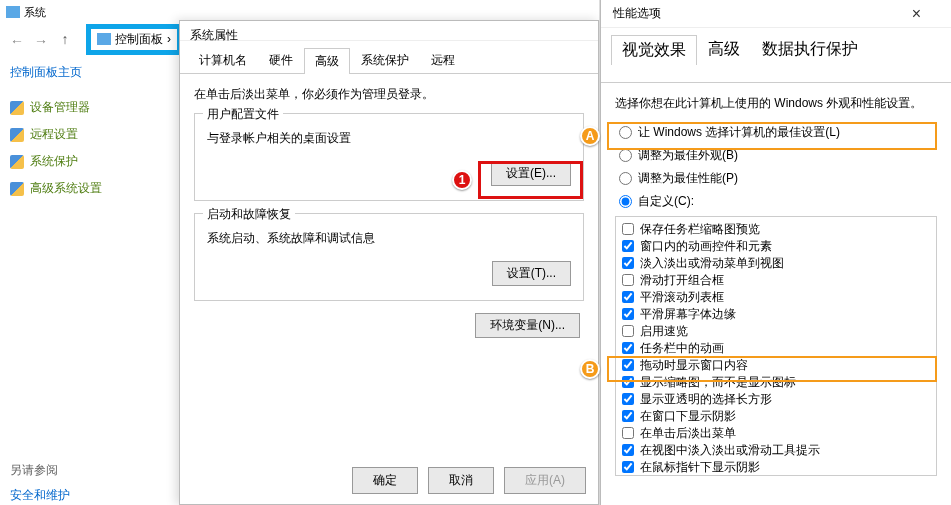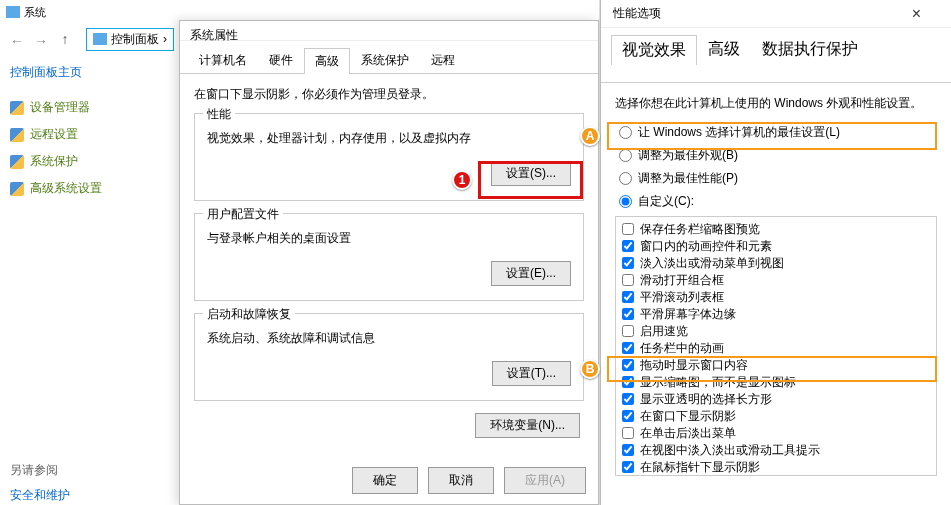--- a/index.html
+++ b/index.html
@@ -5,21 +5,21 @@
   * { box-sizing: border-box; margin: 0; padding: 0; font-family: "Microsoft YaHei", "Segoe UI", sans-serif; }
   body { width: 951px; height: 505px; overflow: hidden; background: #fff; position: relative; }
 
   
   .syswin { position: absolute; left: 0; top: 0; width: 600px; height: 505px; border-right: 1px solid #ddd; }
   .syswin-title { height: 24px; display: flex; align-items: center; padding: 2px 6px; font-size: 11px; gap: 4px; }
   .syswin-title .ico { width: 14px; height: 12px; background: #5aa8e6; display: inline-block; }
   .navbar { height: 30px; display: flex; align-items: center; gap: 6px; padding: 0 8px; font-size: 12px; }
   .navbar .arrow { color: #888; font-size: 14px; width: 18px; text-align: center; }
   .navbar .up { color: #555; }
-  .navbar .addr { display: flex; align-items: center; gap: 4px; margin-left: 6px; border: 1px solid #0ea5e9; padding: 2px 6px; font-size: 12px; }
+  .navbar .addr { display: flex; align-items: center; gap: 4px; margin-left: 6px; border: 5px solid #0ea5e9; padding: 2px 6px; font-size: 12px; }
   .navbar .addr .ico { width: 14px; height: 12px; background: #5aa8e6; display: inline-block; }
   .sidepanel { position: absolute; left: 10px; top: 64px; width: 150px; font-size: 12px; }
   .sidepanel .home { color: #0066cc; margin-bottom: 18px; }
   .sidepanel .item { display: flex; align-items: center; color: #4d7c0f; margin-bottom: 10px; gap: 6px; }
   .sidepanel .item .ico { width: 14px; height: 14px; display: inline-block; }
   .sidepanel .footer { position: absolute; top: 398px; font-size: 12px; }
   .sidepanel .footer .hdr { color: #666; margin-bottom: 8px; }
   .sidepanel .footer .lnk { color: #0066cc; }
 
   .ico-shield { background: linear-gradient(135deg,#4a90d9 50%,#f5c04a 50%); border-radius: 2px; }
@@ -119,29 +119,22 @@
 <div class="dlg1">
   <div class="titlebar">系统属性</div>
   <div class="tabs">
     <div class="tab">计算机名</div>
     <div class="tab">硬件</div>
     <div class="tab active">高级</div>
     <div class="tab">系统保护</div>
     <div class="tab">远程</div>
   </div>
   <div class="body">
-    <div class="note">在窗口下显示阴影，你必须作为管理员登录。</div>
-
-    <div class="group">
-      <div class="legend">性能</div>
-      <div class="desc">视觉效果，处理器计划，内存使用，以及虚拟内存</div>
-      <div class="btn-row">
-        <button class="btn">设置(S)...</button>
-      </div>
-    </div>
+    <div class="note">在单击后淡出菜单，你必须作为管理员登录。</div>
+
 
     <div class="group">
       <div class="legend">用户配置文件</div>
       <div class="desc">与登录帐户相关的桌面设置</div>
       <div class="btn-row">
         <button class="btn">设置(E)...</button>
       </div>
     </div>
 
     <div class="group">

